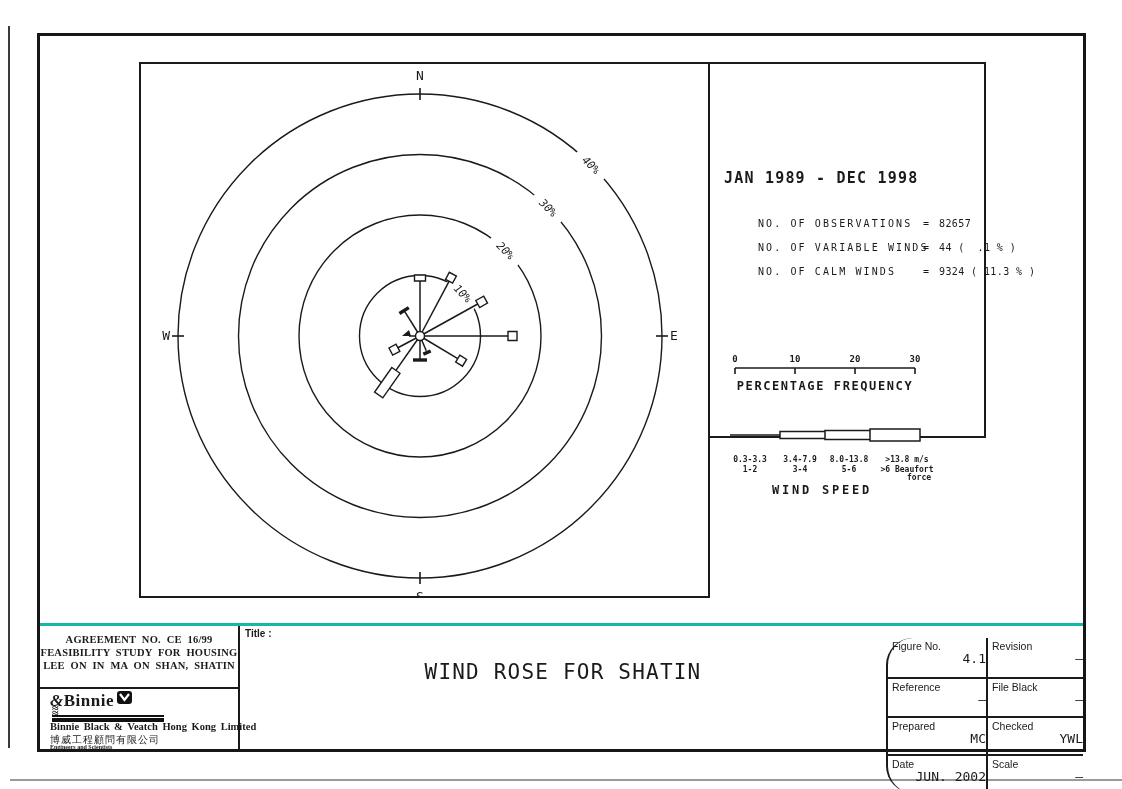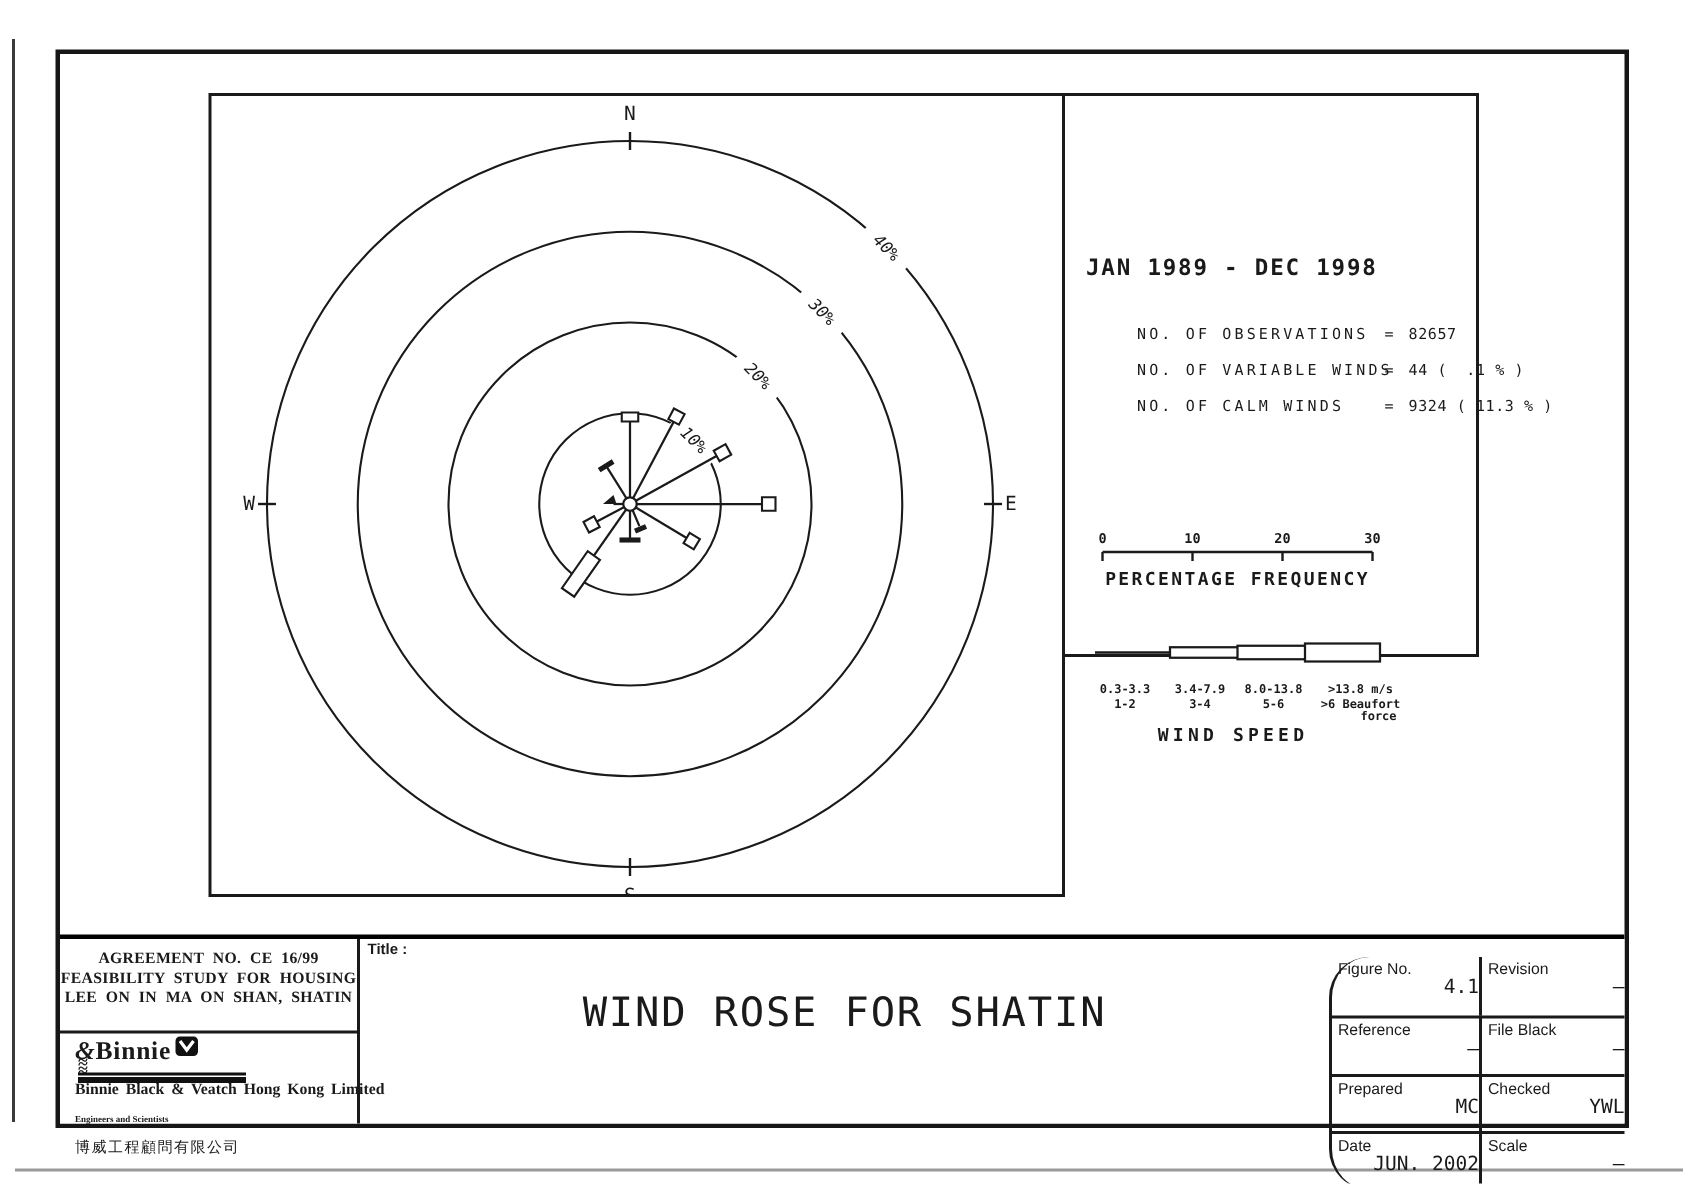--- a/index.html
+++ b/index.html
@@ -18,40 +18,40 @@
   .stats-box { position:absolute; left:668px; top:26px; width:278px; height:376px; border:2px solid #1a1a1a; background:#fff; }
   .period { position:absolute; left:14px; top:105px; font-size:15px; letter-spacing:1.2px; font-weight:bold; white-space:pre; }
   .stats-rows { position:absolute; left:14px; top:154px; width:256px;margin-left:34px; }
   .stat-row { position:relative; height:24px; font-size:10px; }
   .stat-label { position:absolute; left:0; top:0; letter-spacing:2.1px; white-space:pre; }
   .stat-eq { position:absolute; left:165px; top:0; }
   .stat-val { position:absolute; left:181px; top:0; white-space:pre; letter-spacing:0.4px; }
   .freq-svg { position:absolute; left:12px; top:278px; }
   .speed-svg { position:absolute; left:12px; top:358px; }
 
-  .bottom-band { position:absolute; left:0; top:587px; width:1043px; height:126px; border-top:3px solid #000000; background:#fff; }
+  .bottom-band { position:absolute; left:0; top:587px; width:1043px; height:126px; border-top:3px solid #14b8a6; background:#fff; }
 
   .tb-left { position:absolute; left:0; top:0; width:200px; height:123px; border-right:2px solid #1a1a1a; }
   .agreement { width:100%; height:63px; border-bottom:2px solid #1a1a1a; font-family:"Liberation Serif", serif; font-weight:bold; font-size:10.5px; line-height:13px; text-align:center; padding-top:7px; letter-spacing:0.2px; word-spacing:3px; }
   .logo-cell { position:relative; width:100%; height:60px; font-family:"Liberation Serif", serif;padding-left:41px; }
   .logo-row { position:absolute; left:10px; top:2px; font-size:17px; font-weight:bold; letter-spacing:0.5px; white-space:nowrap; }
   .logo-amp { font-style:italic; }
   .logo-mark { display:inline-block; vertical-align:2px; margin-left:3px; width:15px; height:13px; background:#111; border-radius:3px; position:relative; }
   .logo-mark svg { position:absolute; left:2px; top:2px; }
   .logo-waves { position:absolute; left:12px; top:17px; font-size:12px; font-weight:bold; letter-spacing:-1px; line-height:5px; }
   .logo-bar { position:absolute; left:12px; top:26px; width:112px; }
   .logo-bar .thin { height:1.5px; background:#111; }
   .logo-bar .thick { height:3.5px; background:#111; margin-top:1.5px; }
   .company-name { position:absolute; left:10px; top:32px; font-size:10.5px; font-weight:bold; word-spacing:2px; white-space:nowrap; }
-  .company-cn { position:absolute; left:10px; top:44px; font-size:10px; letter-spacing:1px; white-space:nowrap;margin-top:25px; }
+  .company-cn { position:absolute; left:10px; top:44px; font-size:10px; letter-spacing:1px; white-space:nowrap; }
   .company-tagline { position:absolute; left:10px; top:55px; font-size:6px; font-weight:bold; }
 
   .tb-title { position:absolute; left:200px; top:0; width:646px; height:123px; }
   .title-label { position:absolute; left:5px; top:2px; font-family:"Liberation Sans", sans-serif; font-weight:bold; font-size:10px; }
-  .main-title { position:absolute; left:0; top:34px; width:100%; text-align:center; font-size:27px; letter-spacing:1.2px; font-weight:normal; white-space:pre; }
+  .main-title { position:absolute; left:0; top:34px; width:100%; text-align:center; font-size:21px; letter-spacing:1.2px; font-weight:normal; white-space:pre; }
 
   .tb-table { position:absolute; left:846px; top:12px; width:197px; height:155px; border-left:2px solid #1a1a1a; display:grid; grid-template-columns:98px 97px; grid-template-rows:repeat(4, 1fr);border-radius:27px; }
   .tb-cell { position:relative; border-top:0; }
   .tb-cell.rowline { border-top:2px solid #1a1a1a; }
   .tb-cell.colline { border-left:2px solid #1a1a1a; }
   .tb-cell .lbl { position:absolute; left:4px; top:2px; font-family:"Liberation Sans", sans-serif; font-size:10.5px; }
   .tb-cell .val { position:absolute; left:0; top:13px; width:100%; text-align:right; font-size:13px; white-space:pre; }
 
   svg text { fill:#1a1a1a; font-family:"DejaVu Sans Mono", monospace; }
 </style>

